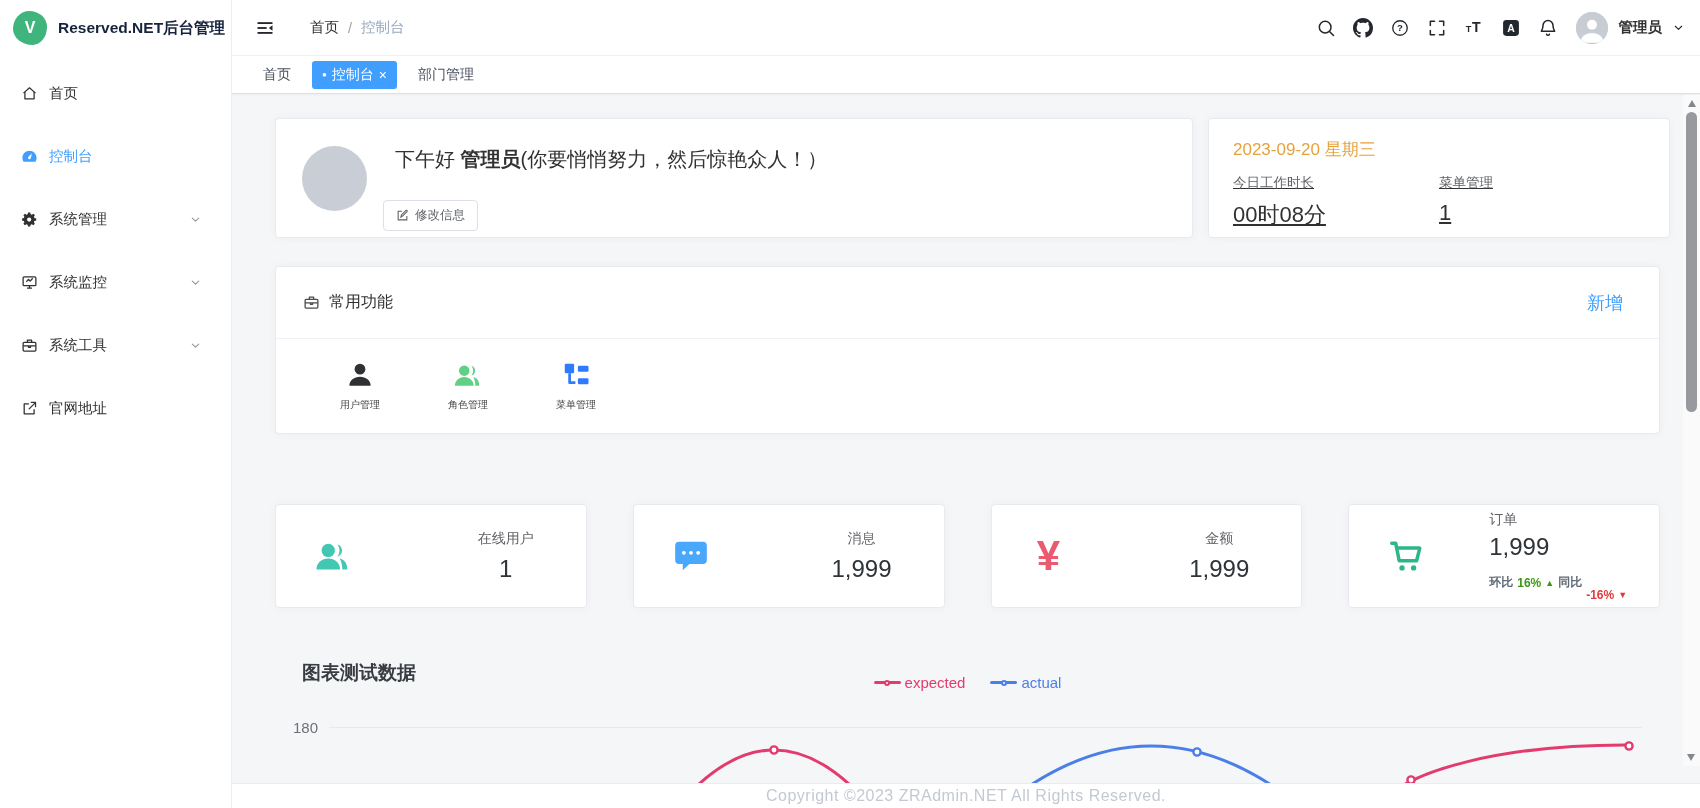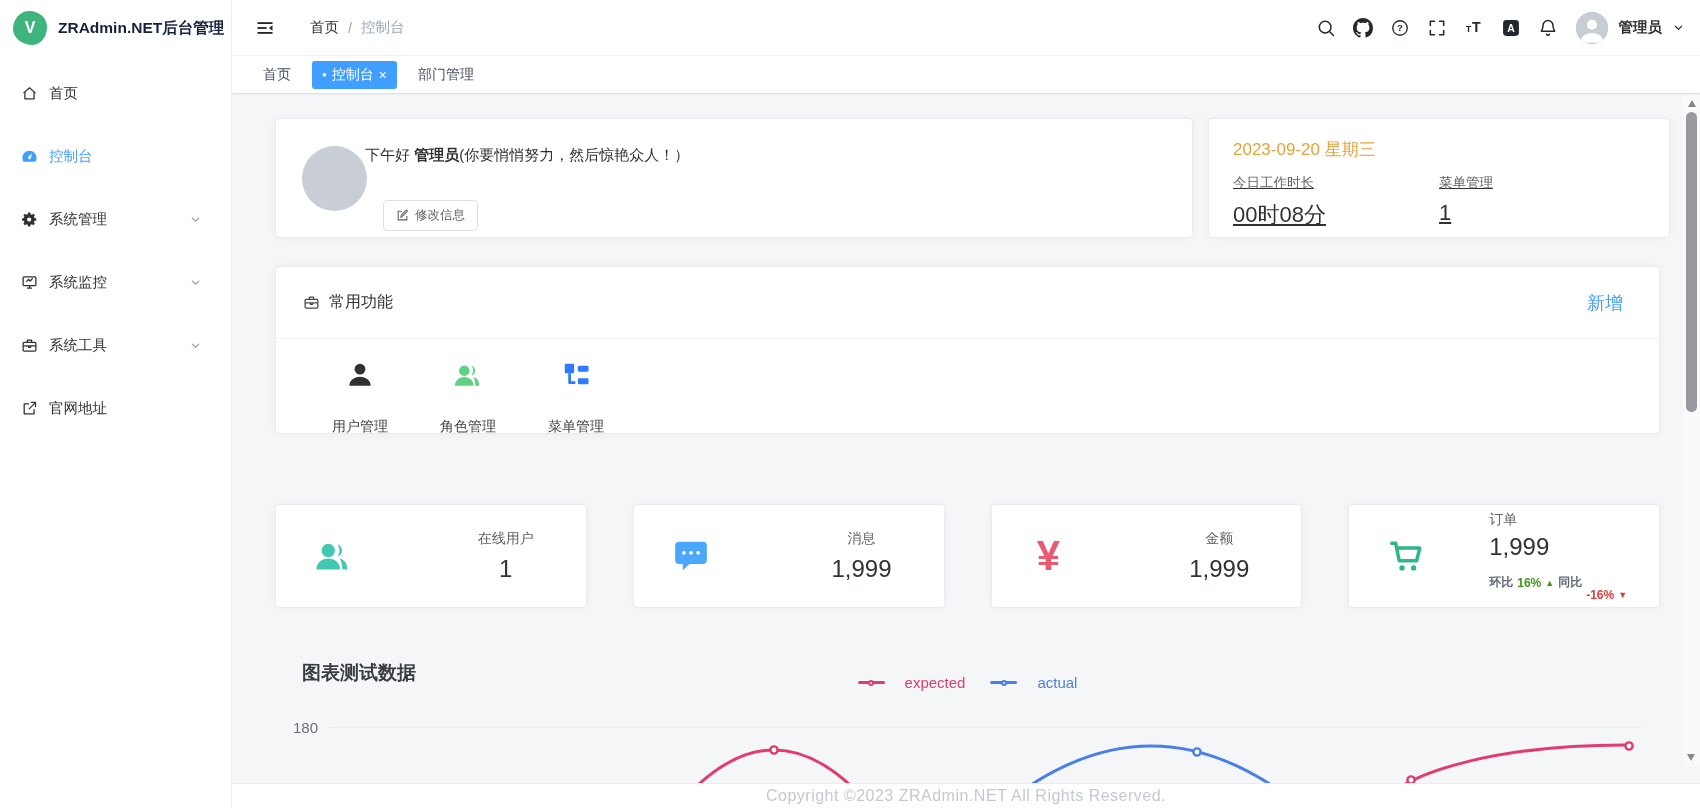--- a/index.html
+++ b/index.html
@@ -40,42 +40,42 @@
   .tab-dot { font-size:8px; margin-right:5px; }
   .tab-close { font-size:14px; margin-left:5px; cursor:pointer; }
 
   
   .content { position:absolute; top:94px; left:0; right:0; bottom:25px; padding:24px 40px 0 43px; overflow:hidden; }
   .card { background:#fff; border:1px solid #e8eaef; border-radius:4px; box-shadow:0 0 10px rgba(31,45,61,.04); }
 
   .row1 { display:flex; gap:15px; }
   .welcome-card { width:918px; height:120px; position:relative; flex:0 0 auto; }
   .w-avatar { position:absolute; left:26px; top:27px; width:65px; height:65px; border-radius:50%; background:#c9ced6; }
-  .w-text { position:absolute; left:89px; top:27px; font-size:15px; color:#303133; }
+  .w-text { position:absolute; left:119px; top:27px; font-size:20px; color:#303133; }
   .w-text b { font-weight:700; }
   .w-edit { position:absolute; left:107px; top:81px; display:inline-flex; align-items:center; gap:6px;
             border:1px solid #dcdfe6; border-radius:4px; background:#fff; color:#606266; font-size:12.5px;
             padding:6px 12px; cursor:pointer; }
   .w-edit svg { width:13px; height:13px; }
 
   .date-card { flex:1; height:120px; padding:19px 24px; }
   .d-date { color:#e6a23c; font-size:17px; }
   .d-cols { display:flex; margin-top:13px; }
   .d-col { width:206px;text-decoration:underline; }
   .d-label { font-size:13.5px; color:#606266; }
   .d-value { font-size:22px; color:#303133; margin-top:8px; }
 
   .shortcut-card { margin-top:28px; height:168px; }
   .sc-header { height:72px; display:flex; align-items:center; gap:9px; padding:0 36px 0 27px;
                border-bottom:1px solid #eef0f4; font-size:16px; color:#303133; }
   .sc-header svg { width:17px; height:17px; color:#4a4a4a; }
   .sc-add { margin-left:auto; color:#409eff; font-size:18px; cursor:pointer; }
   .sc-body { display:flex; padding:21px 0 0 30px; }
-  .sc-item { width:108px; display:flex; flex-direction:column; align-items:center; gap:28px;
-             font-size:14px; color:#444; cursor:pointer; }
+  .sc-item { width:108px; display:flex; flex-direction:column; align-items:center; gap:8px;
+             font-size:10px; color:#444; cursor:pointer; }
   .sc-item svg { width:30px; height:30px; }
   .ic-dark { color:#303133; } .ic-green { color:#5ed184; } .ic-blue { color:#2f7bfd; }
 
   .stats-row { display:flex; gap:46px; margin-top:70px; }
   .stat-card { flex:1; height:104px; display:flex; align-items:center; }
   .stat-icon { margin-left:38px; width:38px; height:38px; flex:0 0 auto; }
   .stat-icon svg { width:38px; height:38px; }
   .yen-glyph { font-size:42px; font-weight:700; color:#ea5a71; line-height:38px; width:38px; text-align:center; }
   .stat-meta { margin-left:auto; margin-right:52px; text-align:center; }
   .stat-label { font-size:14px; color:#606266; }
@@ -84,21 +84,21 @@
   .stat-card.order .stat-value { margin-top:4px; }
   .trend { margin-top:3px; font-size:12px; color:#5f6a75; display:flex; align-items:center; gap:4px; font-weight:700; }
   .trend .g { color:#3f9714; } .trend .r { color:#e03b3b;margin-top:24px; }
   .trend .arr { font-size:9px; }
   .ic-teal { color:#42c7b2; } .ic-msg { color:#49a7fc; } .ic-cart { color:#2db786; }
 
   .chart-section { margin-top:52px; position:relative; }
   .chart-title { font-size:19px; font-weight:700; color:#393d42; margin:12px 0 0 27px; }
   .legend { position:absolute; left:50%; transform:translateX(-50%); top:14px; display:flex; gap:25px;
             align-items:center; font-size:15px; color:#333; }
-  .legend-item { display:flex; align-items:center; gap:20px; cursor:pointer;text-align:center; }
+  .legend-item { display:flex; align-items:center; gap:4px; cursor:pointer;text-align:center; }
   .legend-swatch { width:27px; height:3px; background:currentColor; border-radius:2px; position:relative; display:inline-block; }
   .legend-swatch i { position:absolute; left:50%; top:50%; transform:translate(-50%,-50%); width:6px; height:6px;
                      background:#fff; border:2.5px solid currentColor; border-radius:50%; }
   .lg-expected { color:#e23c6e; } .lg-actual { color:#4b7fe8; }
   .axis-row { margin-top:33px; display:flex; align-items:center; }
   .axis-tick { width:36px; text-align:right; font-size:15px; color:#6e7079; margin-left:7px; flex:0 0 auto; }
   .gridline { flex:1; height:1px; background:#e4e9f2; margin:0 18px 0 11px; }
 
   .curves { position:absolute; left:23px; top:700px; width:1420px; height:83px; pointer-events:none; z-index:2; }
 
@@ -114,21 +114,21 @@
   .sb-thumb { position:absolute; top:17px; left:3px; width:11px; height:300px; background:#98999e; border-radius:6px; cursor:pointer; }
 </style>
 </head>
 <body>
 
 <div class="app">
 
   <aside class="sidebar">
     <div class="logo-row">
       <div class="logo-blob">V</div>
-      <div class="app-title">ZRAdmin.NET后台管理</div>
+      <div class="app-title">Reserved.NET后台管理</div>
     </div>
     <nav class="menu">
       <div class="menu-item">
         <svg viewBox="0 0 24 24" fill="none" stroke="currentColor" stroke-width="1.8" stroke-linejoin="round">
             <path d="M3.5 11.5L12 4l8.5 7.5"></path>
             <path d="M5.5 10v9.5h13V10"></path>
           </svg>
         <span>首页</span>
       </div>
       <div class="menu-item active">

